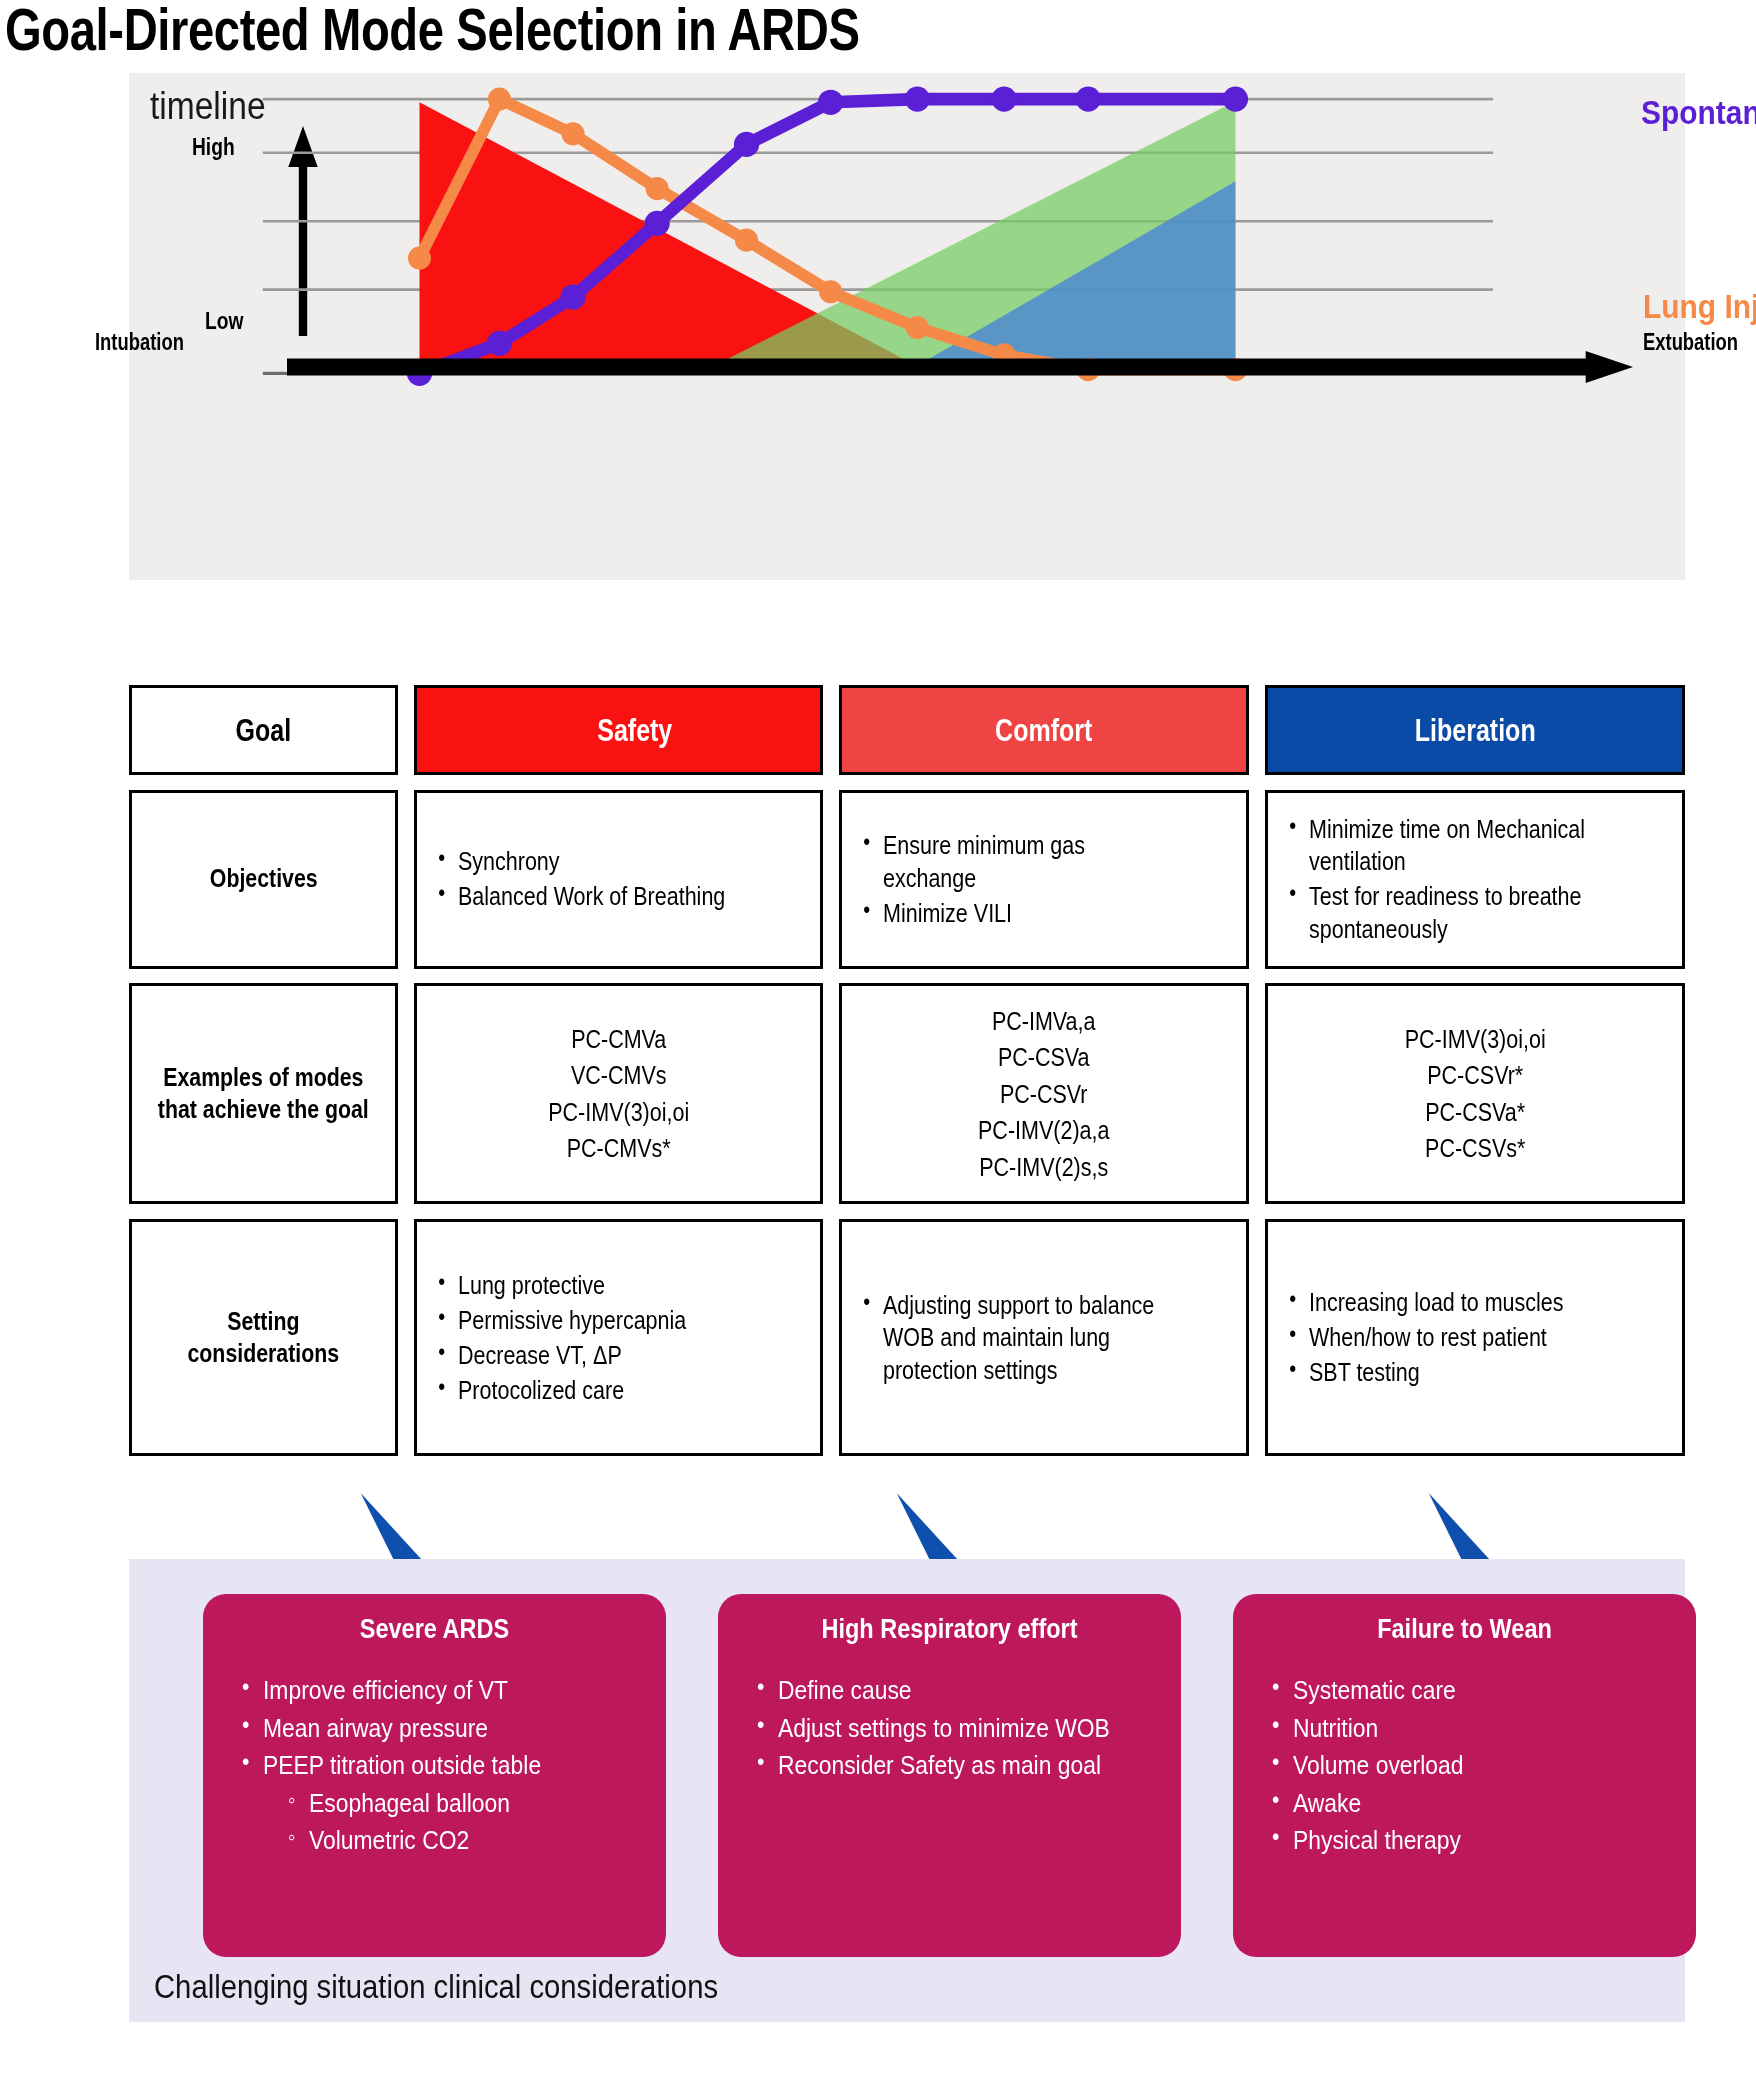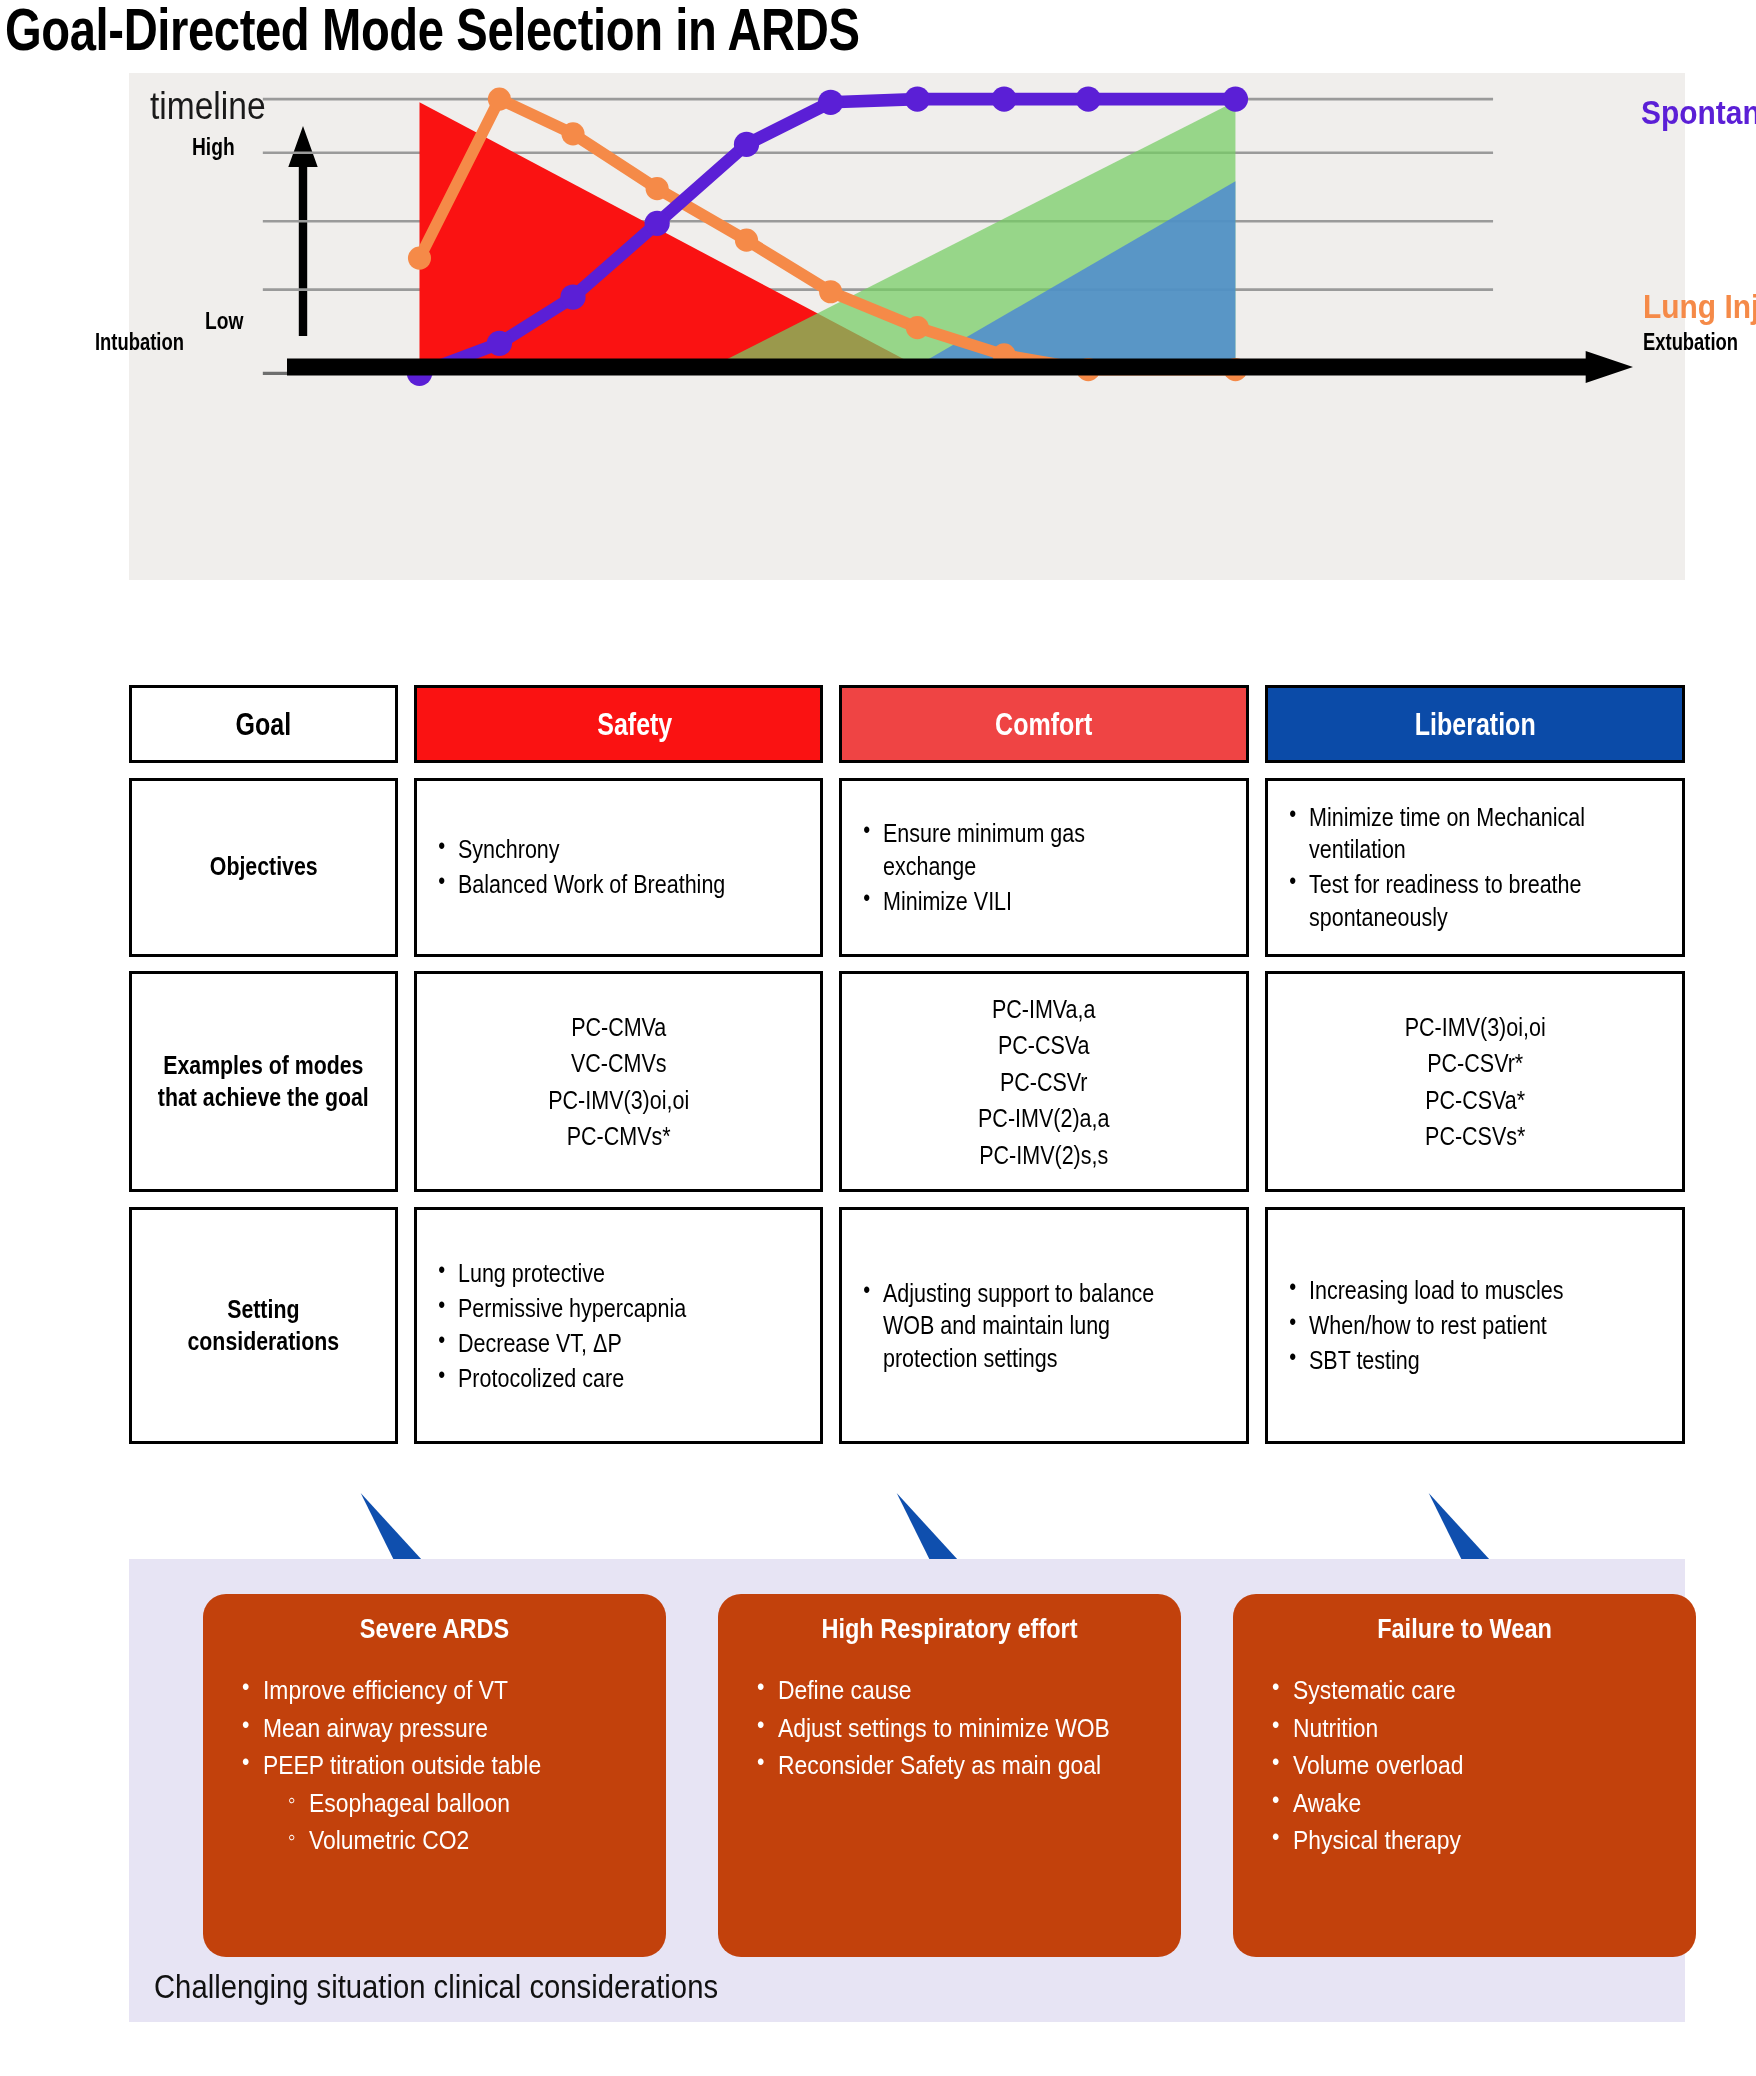--- a/index.html
+++ b/index.html
@@ -48,33 +48,33 @@
   .c-body{width:410px;}
   .c-body.wide{width:421px;}
   .lbl-txt{font-size:26px;font-weight:bold;text-align:center;line-height:1.22;
         transform:scaleX(0.82);transform-origin:center;}
   .hdr-txt{font-size:30.5px;font-weight:bold;text-align:center;width:100%;
         transform:scaleX(0.82);}
   .hdr-red{background:#FA1212;border-color:#000;padding-left:32px;}
   .hdr-green{background:#ef4444;}
   .hdr-blue{background:#0B4BA8;}
   .hdr-red .hdr-txt,.hdr-green .hdr-txt,.hdr-blue .hdr-txt{color:#fff;}
-  .row-hdr .cell{height:78px;justify-content:flex-end;}
+  .row-hdr .cell{height:90px;justify-content:flex-end;}
 
   ul.bul{margin:0;padding:0 13.7px 0 41px;list-style:none;width:100%;}
   ul.bul li{position:relative;font-size:25px;line-height:1.30;margin:2.6px 0;
         transform:scaleX(0.86);transform-origin:left center;}
   ul.bul li:before{content:"\2022";position:absolute;left:-23px;top:-1.1px;font-size:23px;}
   .modes{width:100%;text-align:center;font-size:25px;line-height:1.46;
         transform:scaleX(0.86);}
 
   
   .callouts{position:absolute;left:129px;top:1559px;width:1556px;height:463px;
         background:#E7E4F4;}
-  .card{position:absolute;top:35px;background:#c2410c;border-radius:23px;
+  .card{position:absolute;top:35px;background:#be185d;border-radius:23px;
         color:#fff;box-sizing:border-box;padding:19px 16px 10.5px 16px;}
   .card h3{margin:0 0 28px 0;font-size:28px;font-weight:bold;text-align:center;
         transform:scaleX(0.84);}
   .card ul{margin:0;padding:0 5.3px 0 44px;list-style:none;}
   .card ul li{position:relative;font-size:26px;line-height:1.32;margin:3.2px 0;
         transform:scaleX(0.88);transform-origin:left center;}
   .card ul li:before{content:"\2022";position:absolute;left:-24px;top:-1.6px;font-size:24px;}
   .card ul ul{padding-left:46px;}
   .card ul ul li:before{content:"\25E6";}
   .caption{position:absolute;left:25px;top:408px;font-size:34px;color:#111;

